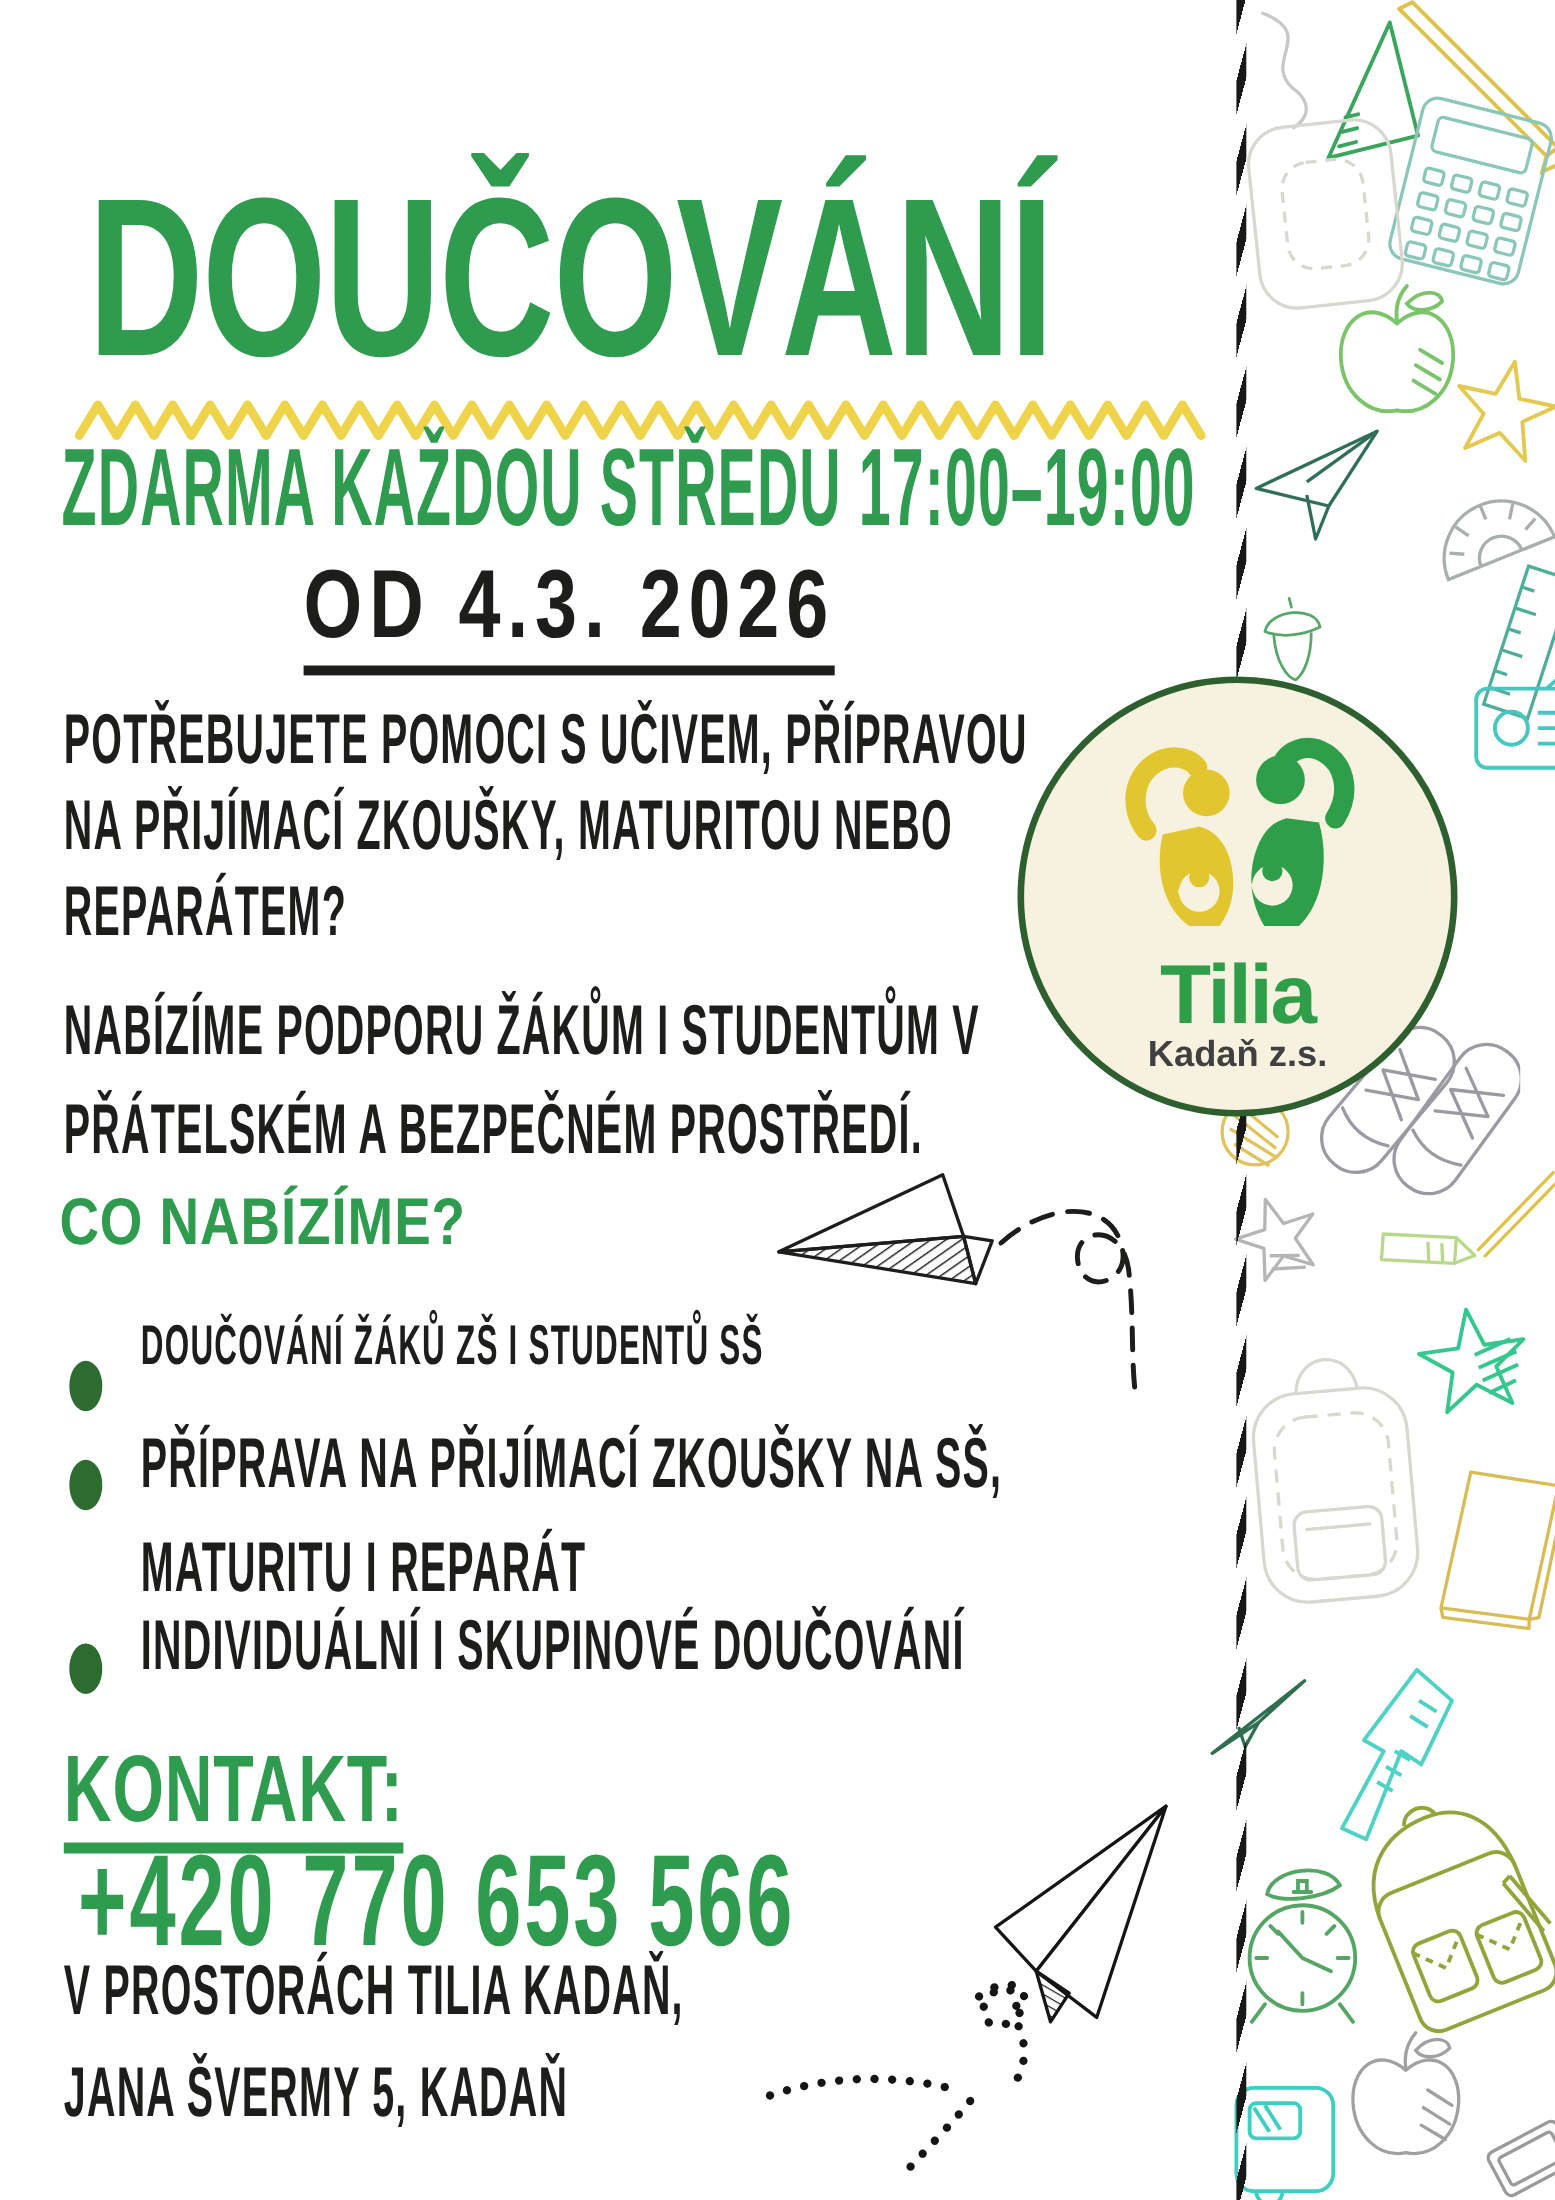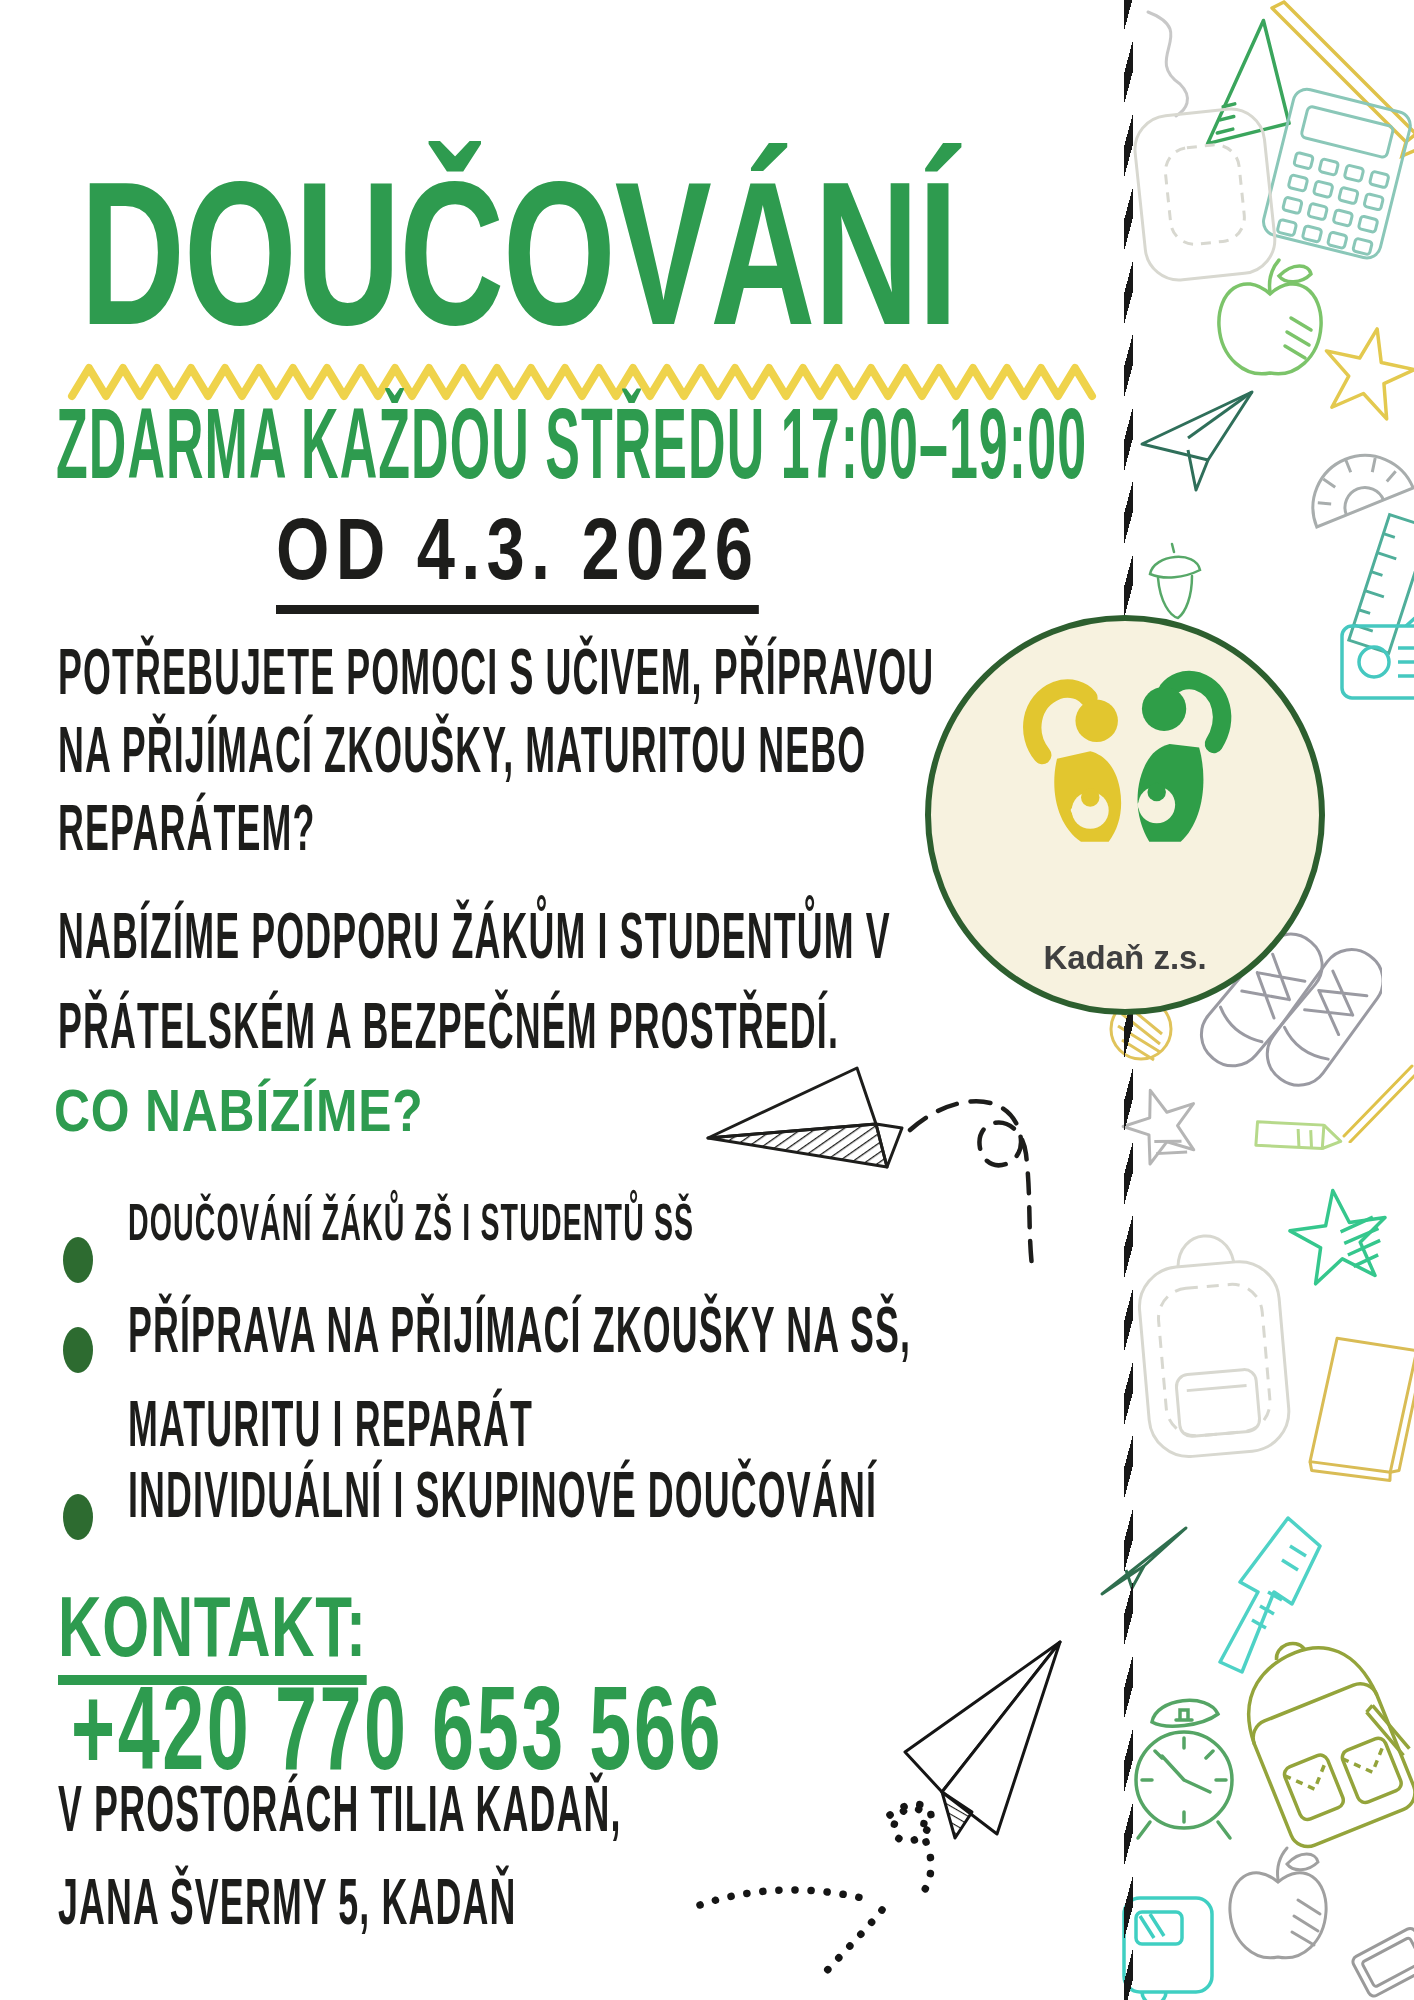--- a/index.html
+++ b/index.html
@@ -222,20 +222,21 @@
       <circle cx="88" cy="138" r="10" fill="#e2c62f"></circle>
       <path d="M70,152 q8,18 26,14" fill="none" stroke="#f7f2df" stroke-width="6" stroke-linecap="round"></path>
 
       <path d="M222,80 C238,54 232,22 204,12 C190,8 178,14 172,22" fill="none" stroke="#2f9e48" stroke-width="20" stroke-linecap="round"></path>
       <circle cx="168" cy="42" r="24" fill="#2f9e48"></circle>
       <path d="M206,84 C216,120 210,164 186,186 L152,186 C140,166 136,142 142,118 C148,96 158,84 174,80 Z" fill="#2f9e48"></path>
       <circle cx="160" cy="146" r="20" fill="#f7f2df"></circle>
       <circle cx="160" cy="132" r="10" fill="#2f9e48"></circle>
       <path d="M142,146 q8,18 26,14" fill="none" stroke="#f7f2df" stroke-width="6" stroke-linecap="round"></path>
     </svg>
+    <div class="logo-name">Tilia</div>
     <div class="logo-sub">Kadaň z.s.</div>
   </div>
 
 
   <div class="abs content lh1" style="left:80px;top:150px;font-size:205px;text-align:center;">
     <span class="cond green" style="transform:scaleX(0.71);letter-spacing:-2px">DOUČOVÁNÍ</span>
   </div>
 
   <svg class="abs content" style="left:66px;top:350px" width="1056" height="60" viewBox="0 0 1056 60" fill="none" stroke="#efd34b" stroke-width="8" stroke-linecap="round" stroke-linejoin="round">
     <path d="M6,46 l17,-28 l17,28 l17,-28 l17,28 l17,-28 l17,28 l17,-28 l17,28 l17,-28 l17,28 l17,-28 l17,28 l17,-28 l17,28 l17,-28 l17,28 l17,-28 l17,28 l17,-28 l17,28 l17,-28 l17,28 l17,-28 l17,28 l17,-28 l17,28 l17,-28 l17,28 l17,-28 l17,28 l17,-28 l17,28 l17,-28 l17,28 l17,-28 l17,28 l17,-28 l17,28 l17,-28 l17,28 l17,-28 l17,28 l17,-28 l17,28 l17,-28 l17,28 l17,-28 l17,28 l17,-28 l17,28 l17,-28 l17,28 l17,-28 l17,28 l17,-28 l17,28 l17,-28 l17,28 l17,-28 l17,28"></path>

